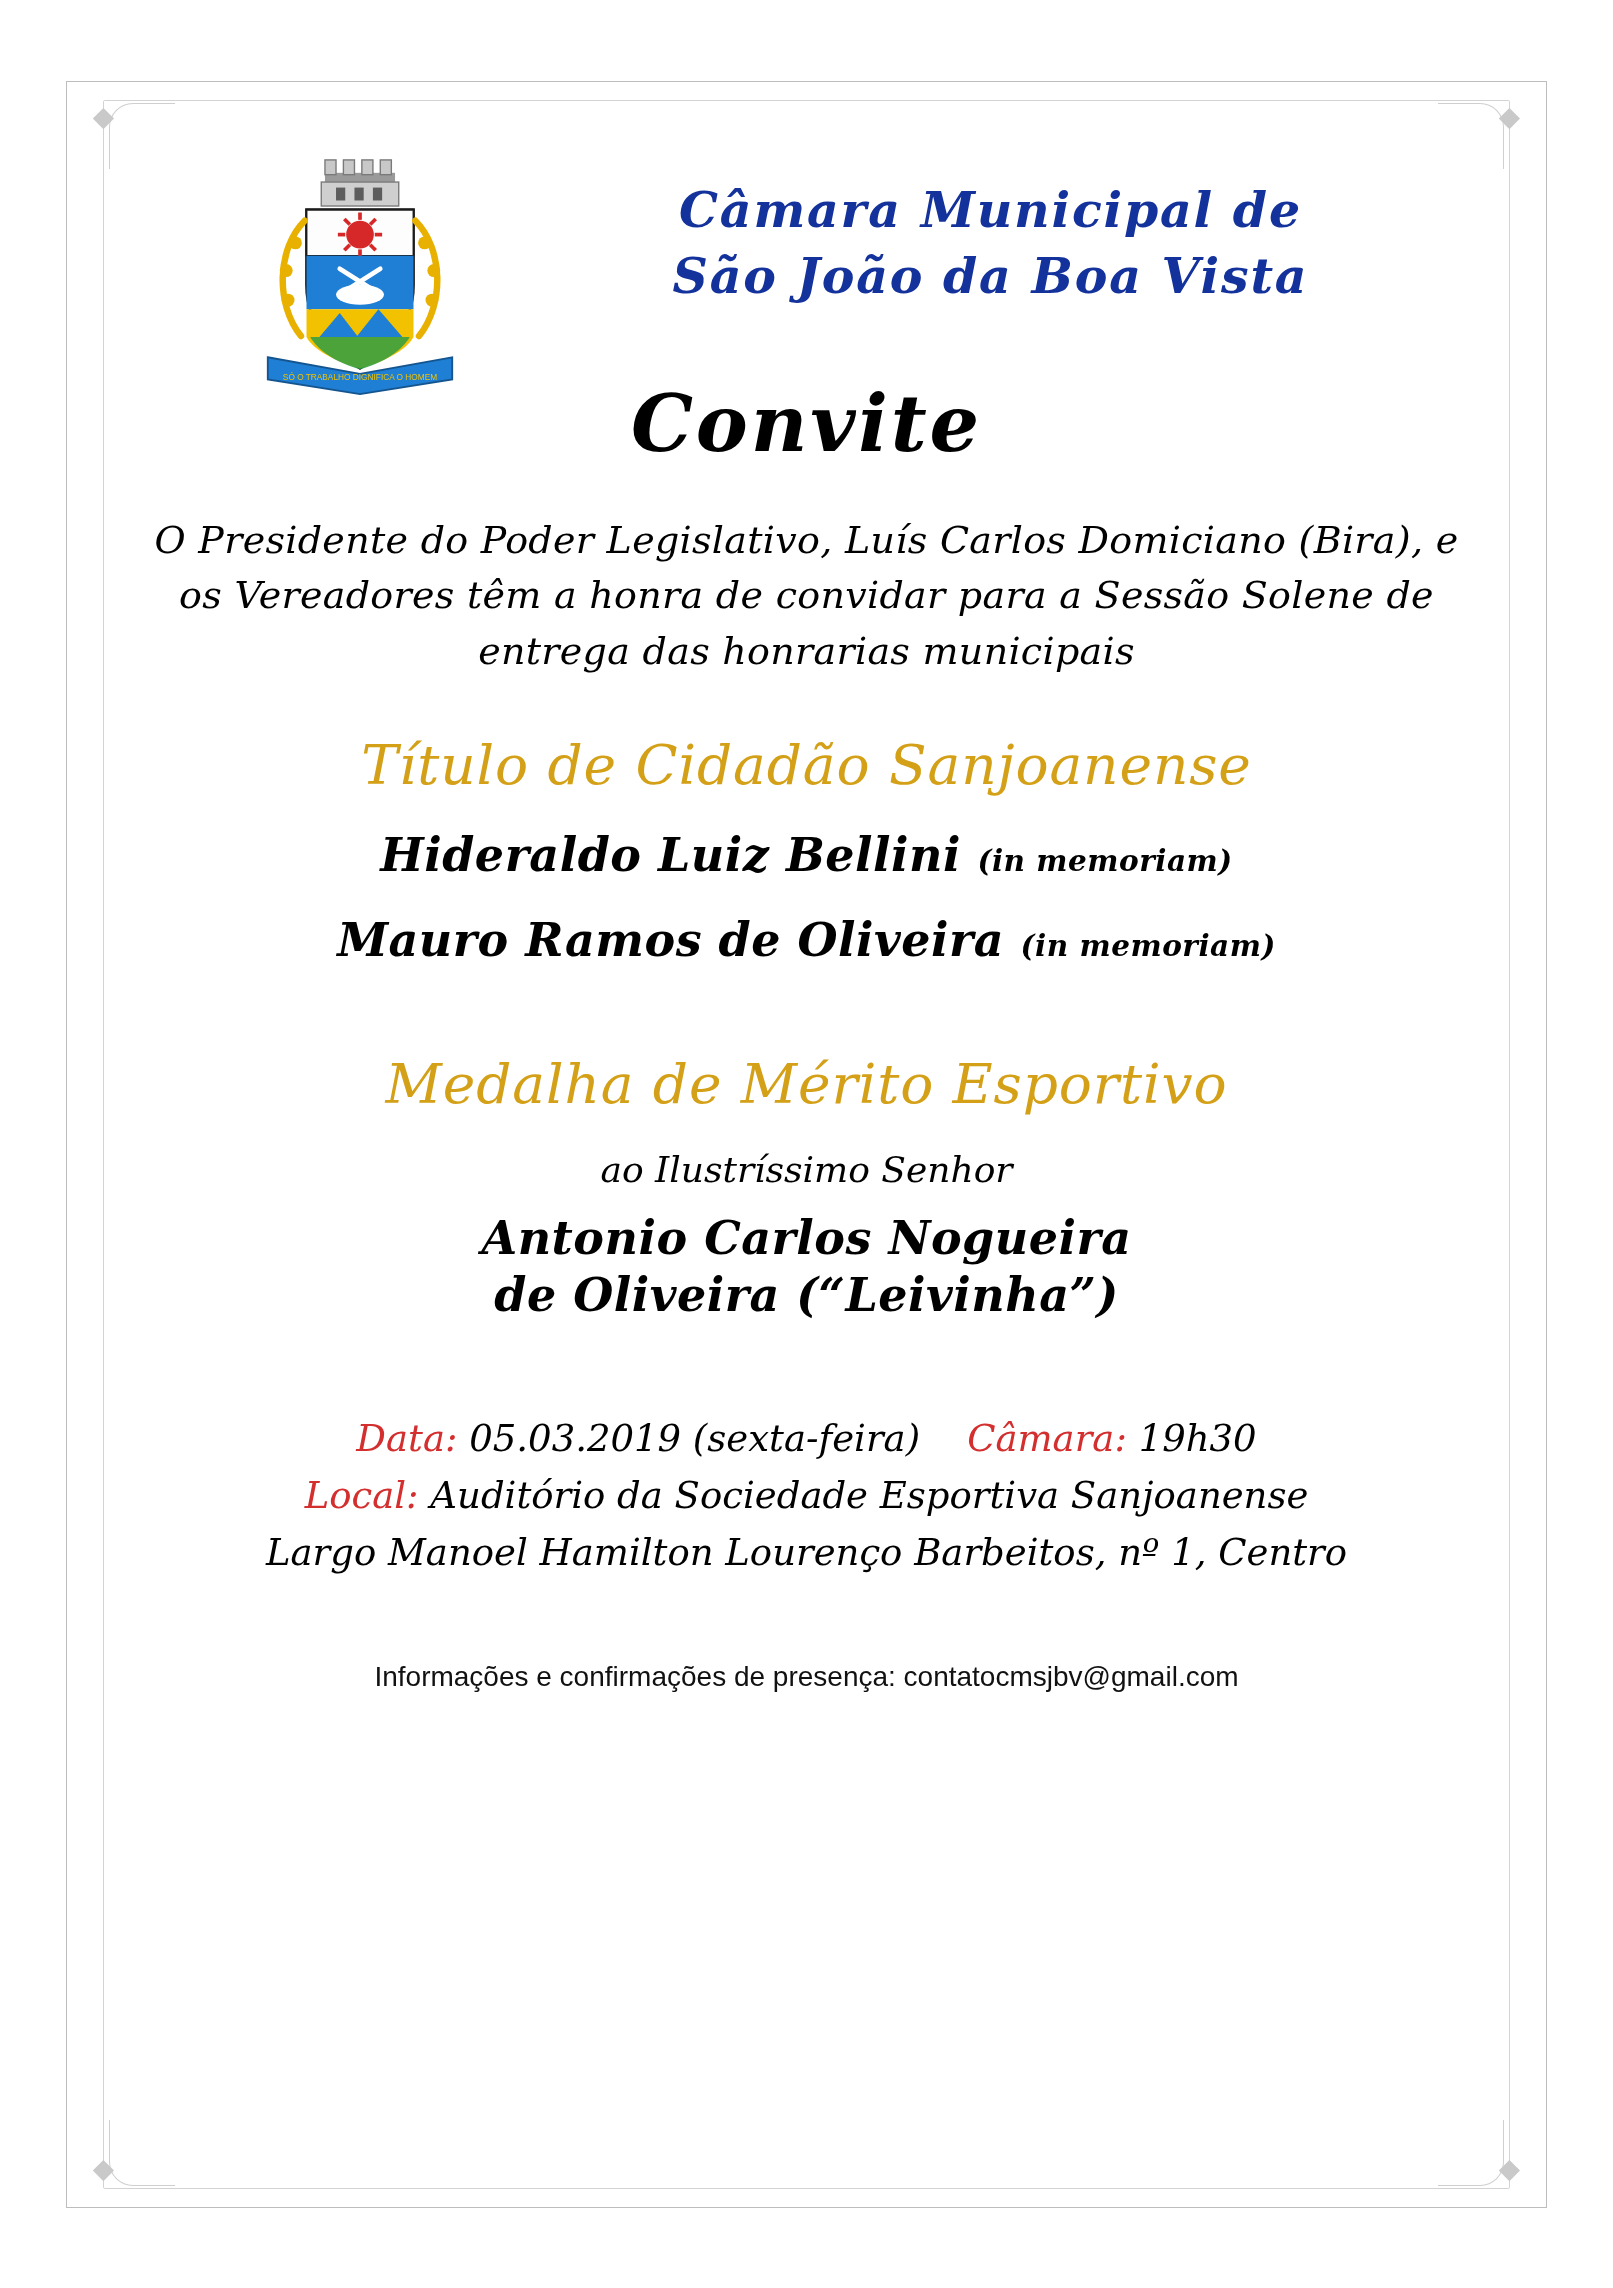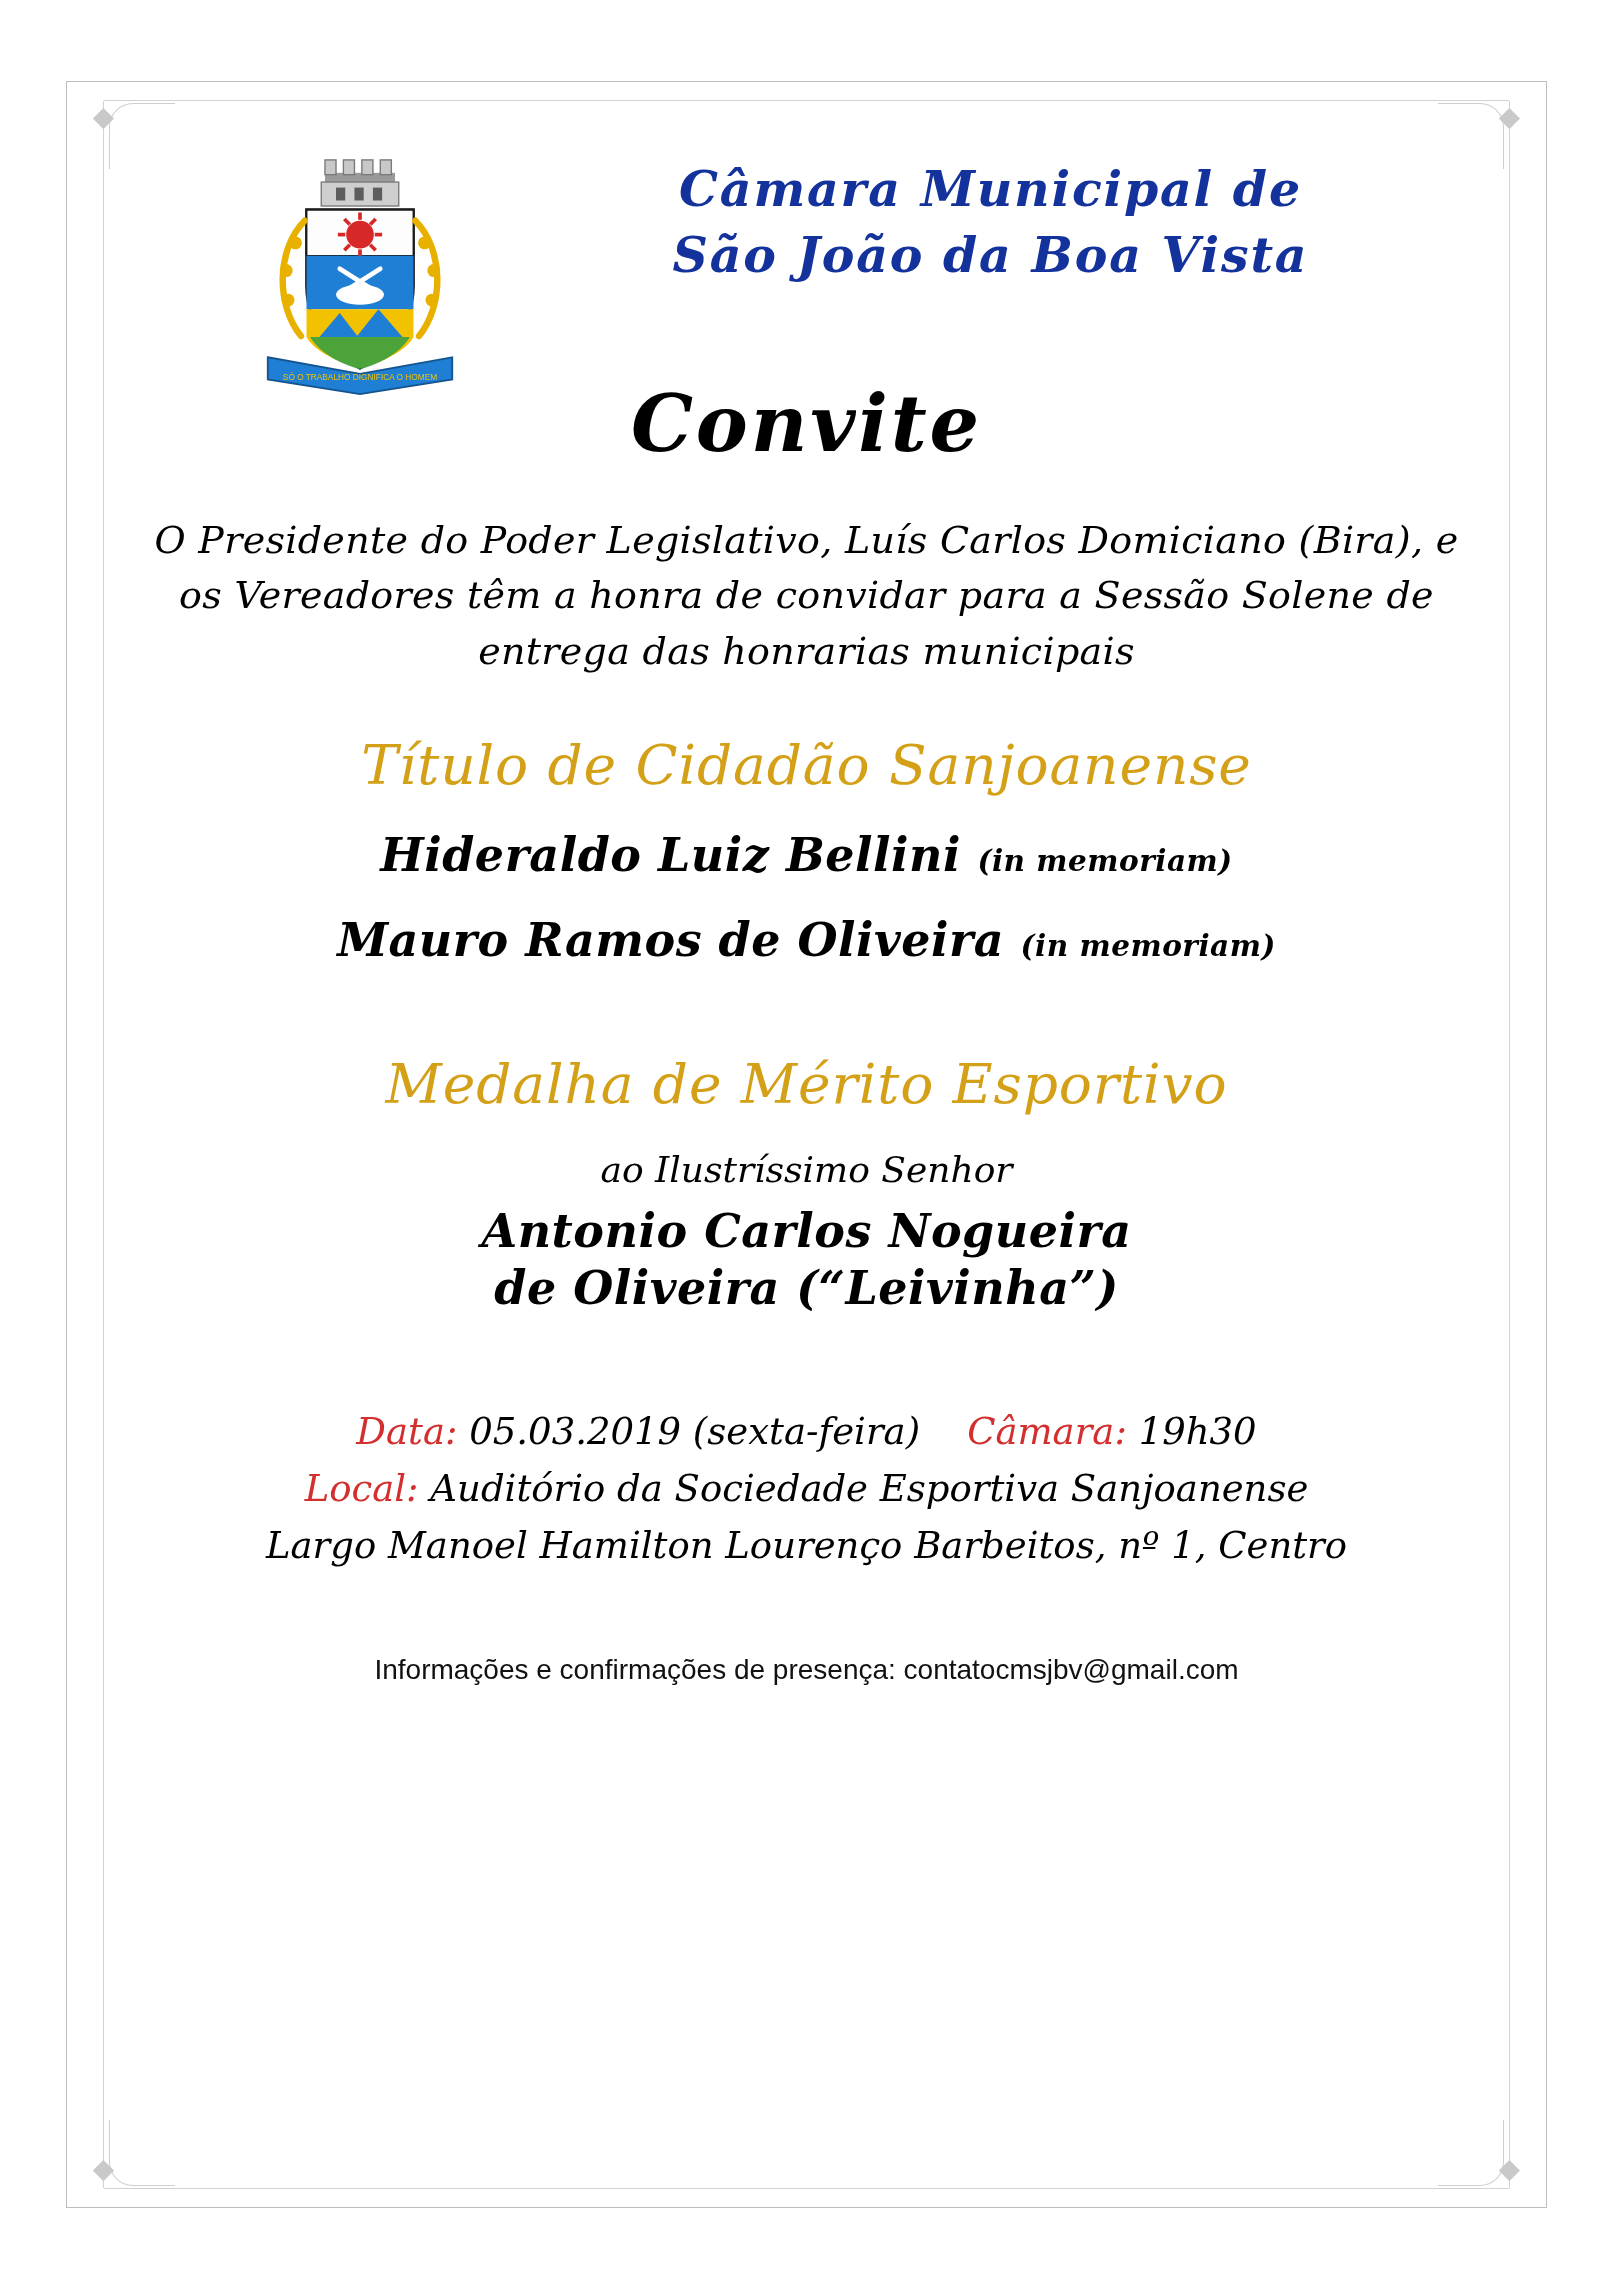--- a/index.html
+++ b/index.html
@@ -88,21 +88,21 @@
     padding-left: 102px;
     gap: 26px;
   }
   .crest {
     width: 240px;
     flex: 0 0 240px;
     margin-top: 9.2px;
   }
   .org-title {
     flex: 1 1 auto;
-    margin-top: 18px;
+    margin-top: 39px;
     color: #14329b;
     font-family: "DejaVu Serif", serif;
     font-style: italic;
     font-weight: bold;
     font-size: 49px;
     line-height: 1.35;
     letter-spacing: 1.8px;
     text-align: center;
   }
   .org-title .line2 { display: block; }
@@ -152,21 +152,21 @@
     font-weight: bold;
     font-size: 46px;
     margin-top: 31px;
     letter-spacing: 0.5px;
   }
   .honoree .memoriam {
     font-size: 29.5px;
     font-weight: bold;
     font-style: italic;
   }
-  .honoree.two-line { line-height: 1.25; margin-top: 13px; }
+  .honoree.two-line { line-height: 1.25; margin-top: 20px; }
 
   .details {
     margin-top: 85px;
     font-family: "DejaVu Serif", serif;
     font-style: italic;
     font-size: 37px;
     line-height: 1.55;
   }
   .details .lbl { color: #d32f2f; font-weight: normal; }
 

